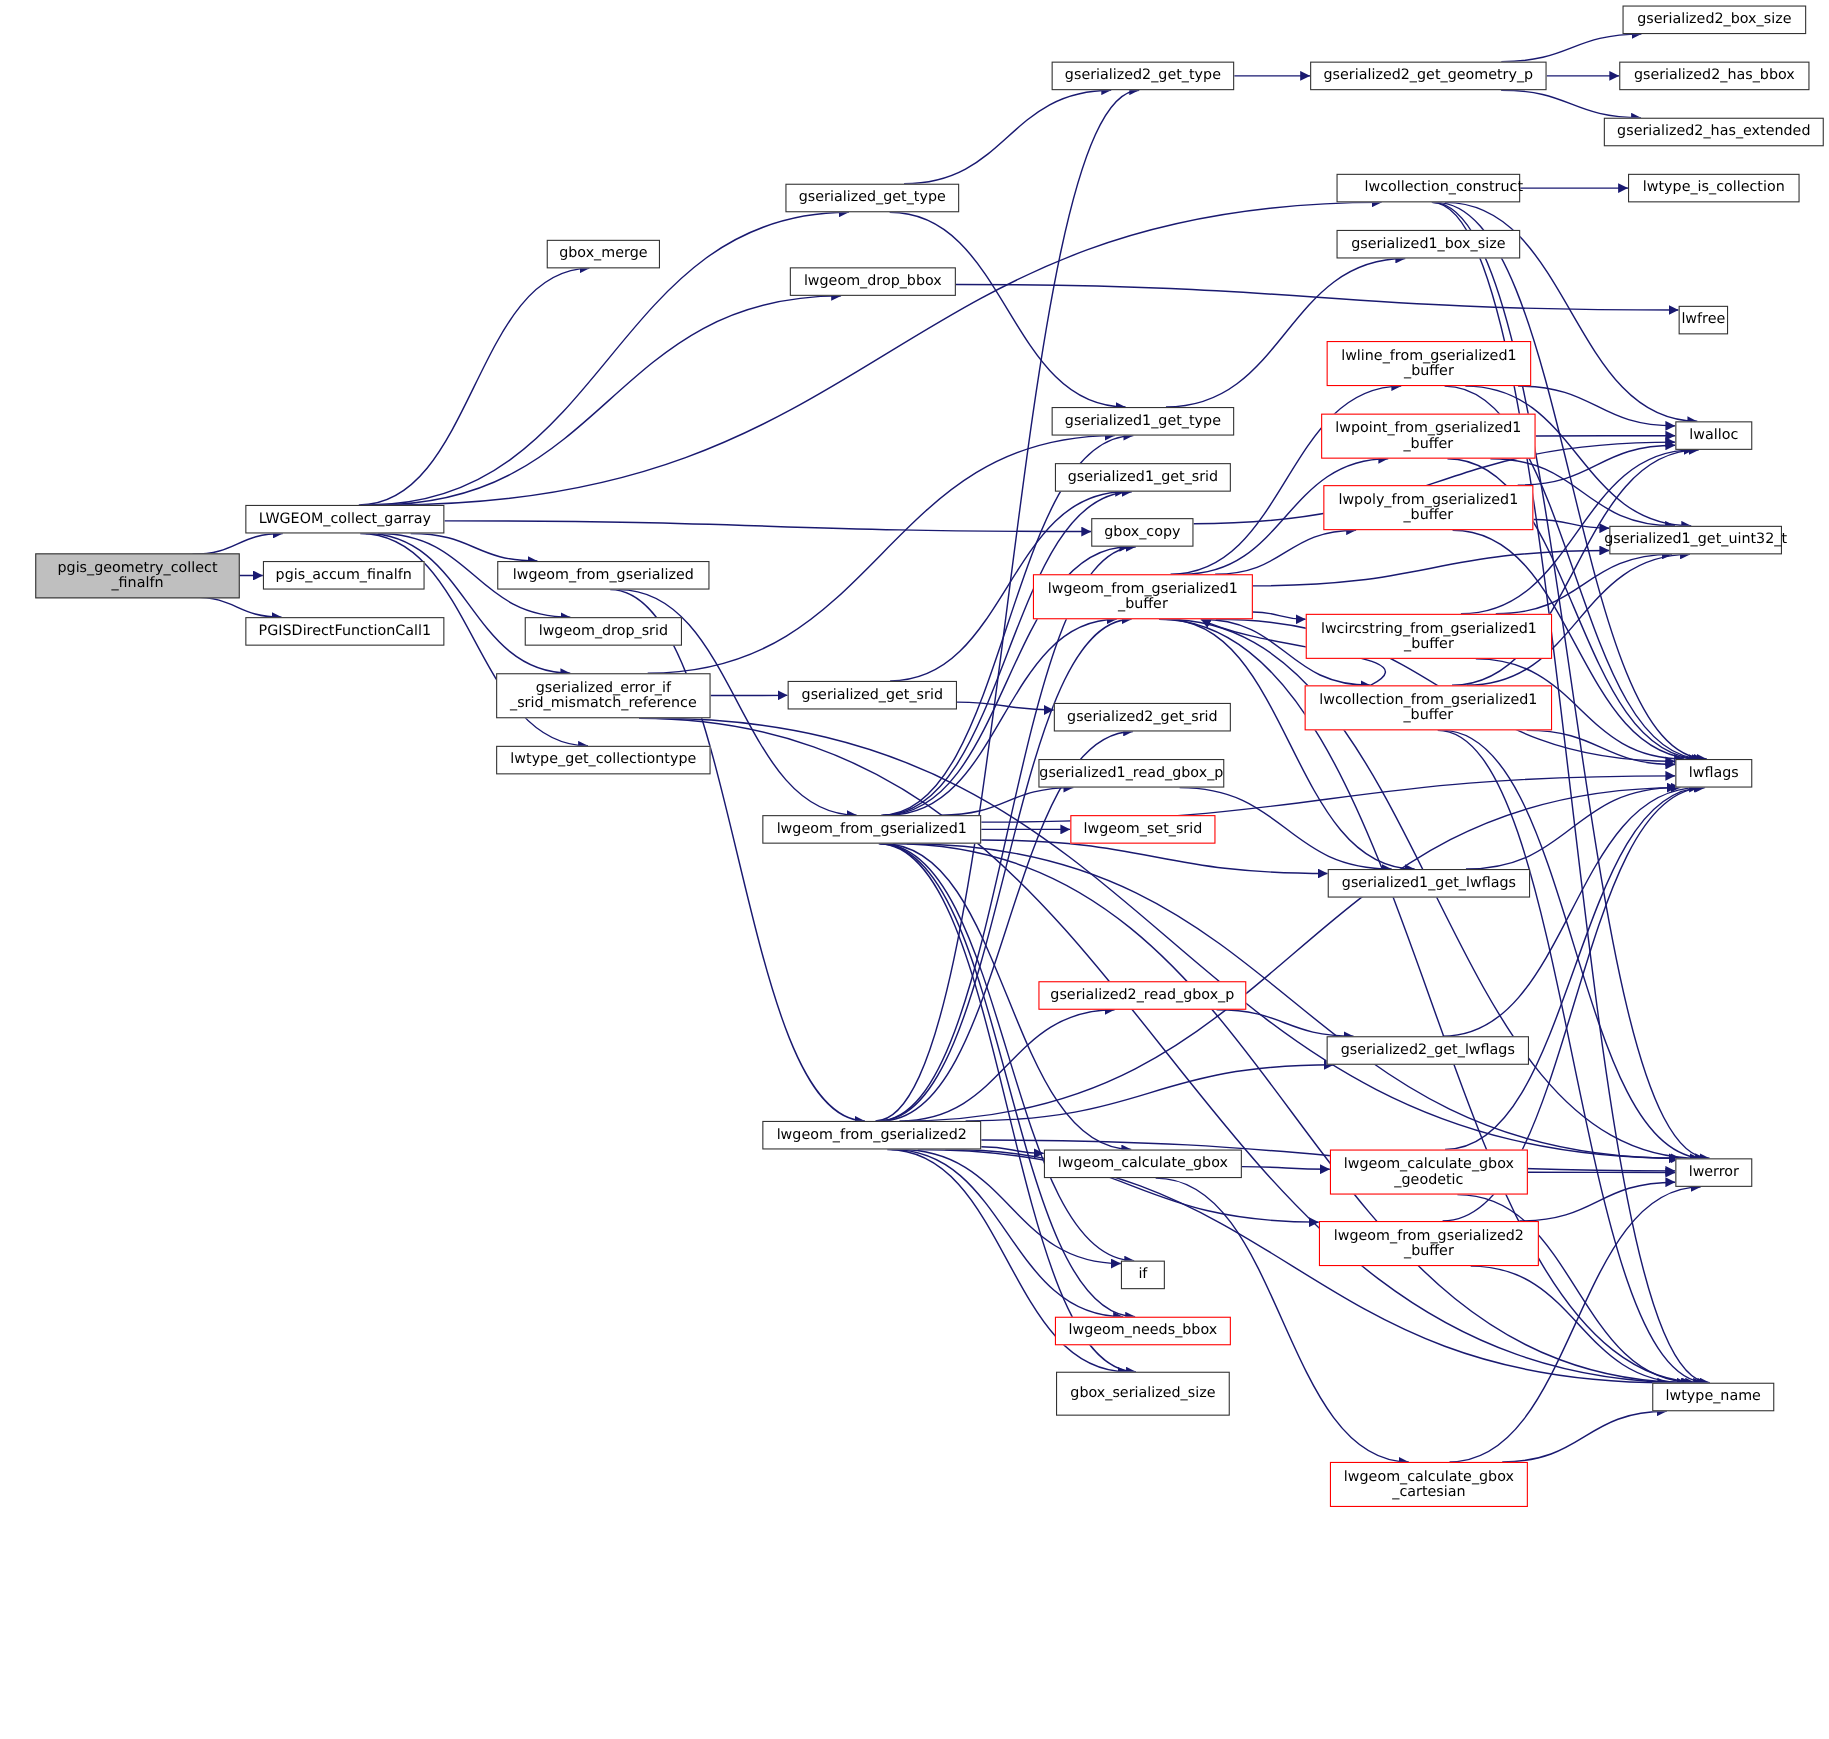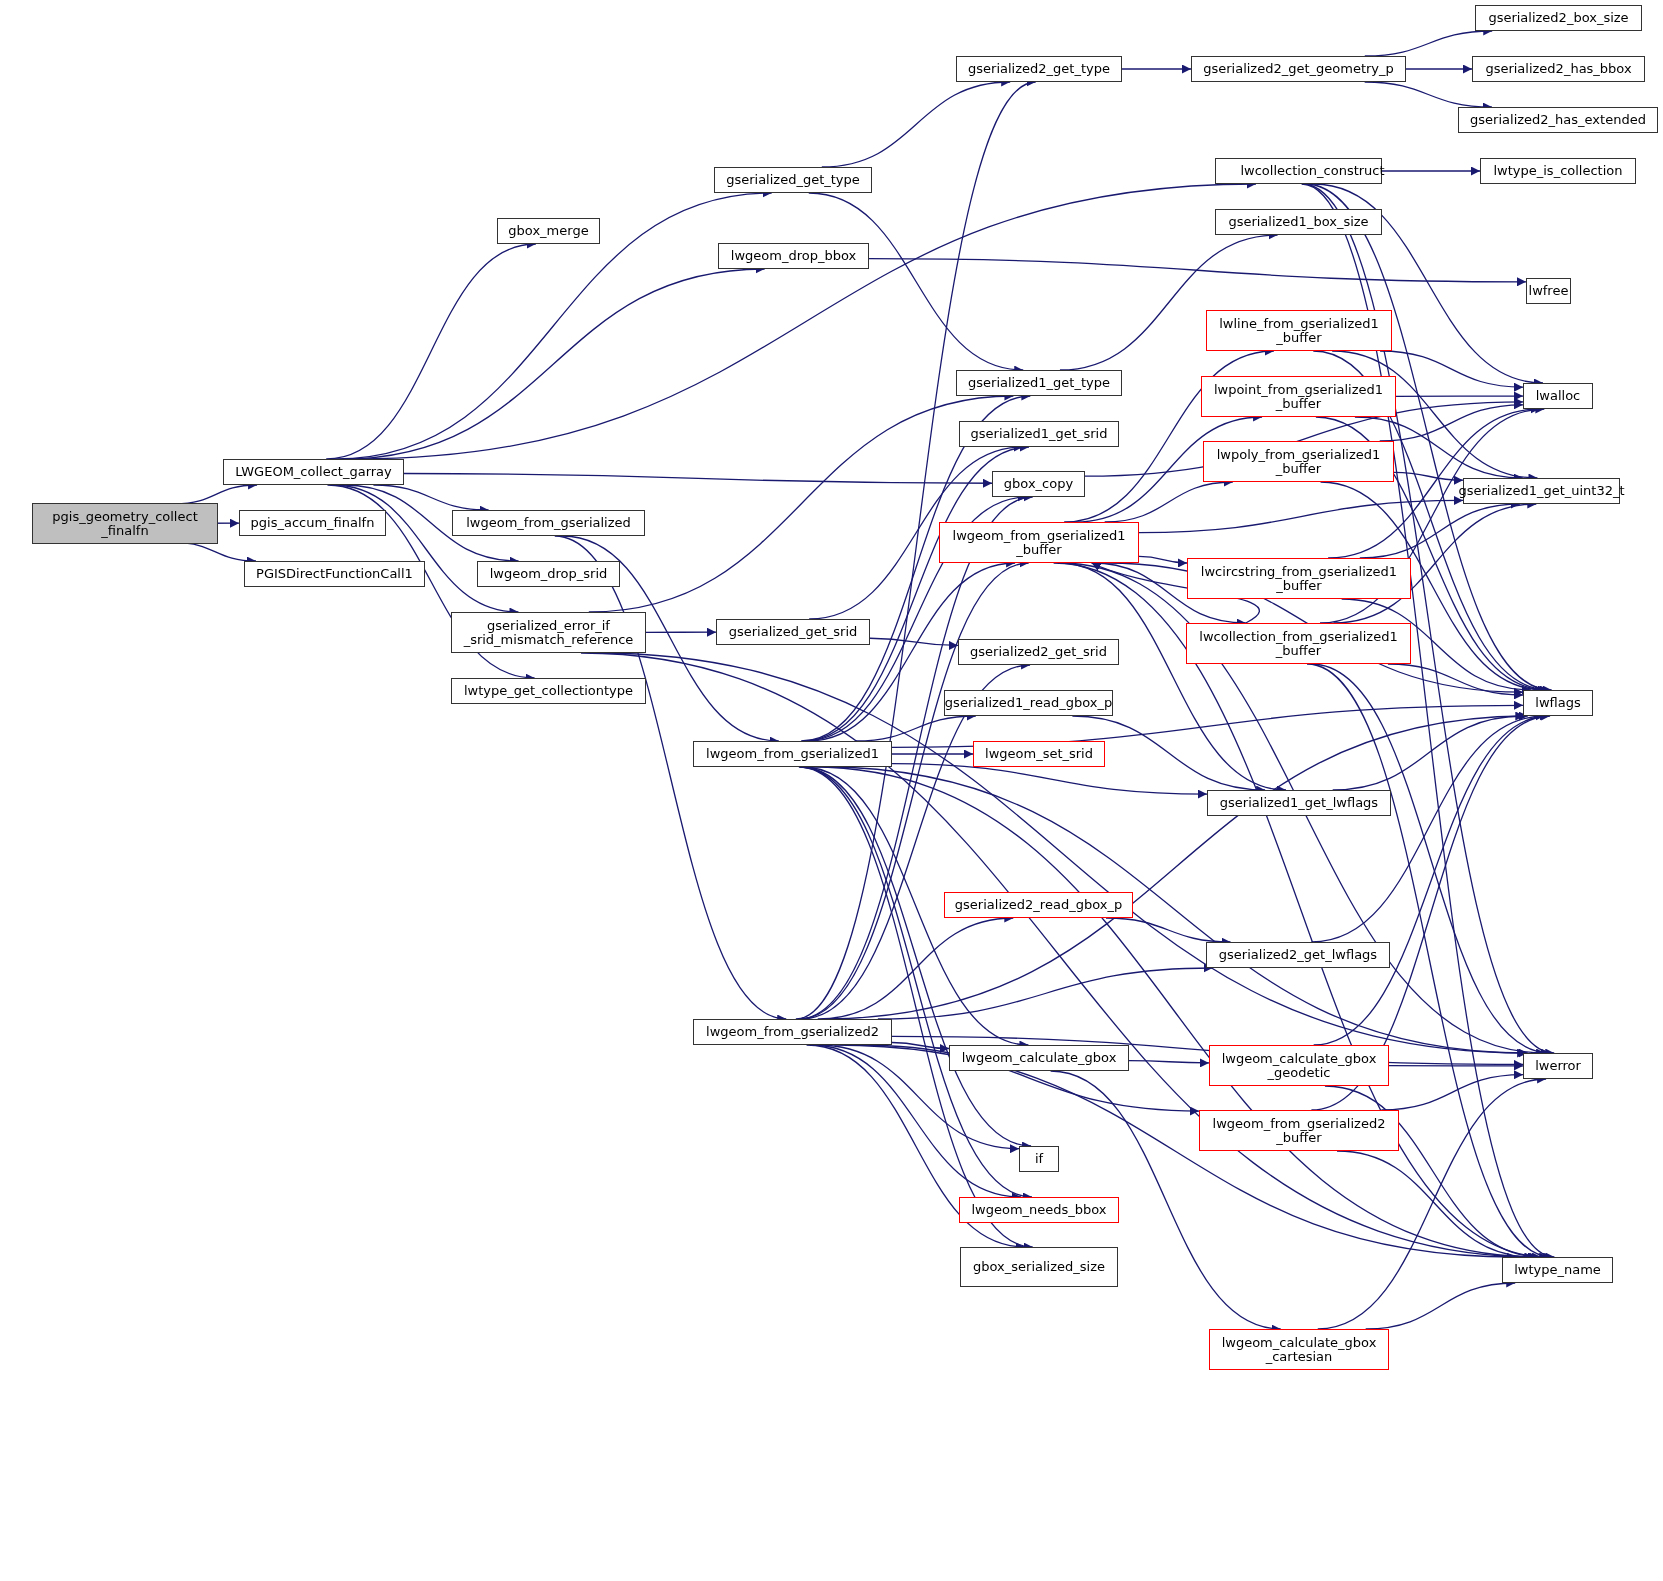--- a/index.html
+++ b/index.html
@@ -127,21 +127,21 @@
       <path d="M1311.4198830409357,1110 C1430.7719298245615,1110 1430.7719298245615,716 1550.1239766081871,716" fill="none" stroke="#191970" stroke-width="1.3" marker-end="url(#arrow)"></path>
       <path d="M1381.3178294573643,1110 C1452.1589147286822,1110 1452.1589147286822,1074.7162162162163 1523,1074.7162162162163" fill="none" stroke="#191970" stroke-width="1.3" marker-end="url(#arrow)"></path>
       <path d="M1336.9874551971327,1151 C1435.1989247311828,1151 1435.1989247311828,1257 1533.410394265233,1257" fill="none" stroke="#191970" stroke-width="1.3" marker-end="url(#arrow)"></path>
       <path d="M1317.7283950617284,1329 C1431.925925925926,1329 1431.925925925926,1079 1546.1234567901236,1079" fill="none" stroke="#191970" stroke-width="1.3" marker-end="url(#arrow)"></path>
       <path d="M1365.6572327044025,1329 C1440.4433962264152,1329 1440.4433962264152,1283 1515.2295597484276,1283" fill="none" stroke="#191970" stroke-width="1.3" marker-end="url(#arrow)"></path>
     </svg>
   <div id="nodes">
       <div class="node root" style="left: 5px; top: 503px; width: 186px; height: 41px; margin-left: 27px;"><span>pgis_geometry_collect</span><span>_finalfn</span></div>
       <div class="node" style="left: 223px; top: 459px; width: 181px; height: 26px;"><span>LWGEOM_collect_garray</span></div>
       <div class="node" style="left: 239px; top: 510px; width: 147px; height: 26px;"><span>pgis_accum_finalfn</span></div>
-      <div class="node" style="left: 223px; top: 561px; width: 181px; height: 26px; margin-left: 21px;"><span>PGISDirectFunctionCall1</span></div>
+      <div class="node" style="left: 223px; top: 561px; width: 181px; height: 26px;"><span>PGISDirectFunctionCall1</span></div>
       <div class="node" style="left: 497px; top: 218px; width: 103px; height: 26px;"><span>gbox_merge</span></div>
       <div class="node" style="left: 718px; top: 243px; width: 151px; height: 26px;"><span>lwgeom_drop_bbox</span></div>
       <div class="node" style="left: 714px; top: 167px; width: 158px; height: 26px;"><span>gserialized_get_type</span></div>
       <div class="node" style="left: 452px; top: 510px; width: 193px; height: 26px;"><span>lwgeom_from_gserialized</span></div>
       <div class="node" style="left: 477px; top: 561px; width: 143px; height: 26px;"><span>lwgeom_drop_srid</span></div>
       <div class="node" style="left: 451px; top: 612px; width: 195px; height: 41px;"><span>gserialized_error_if</span><span>_srid_mismatch_reference</span></div>
       <div class="node" style="left: 451px; top: 678px; width: 195px; height: 26px;"><span>lwtype_get_collectiontype</span></div>
       <div class="node" style="left: 716px; top: 619px; width: 154px; height: 26px;"><span>gserialized_get_srid</span></div>
       <div class="node" style="left: 693px; top: 741px; width: 199px; height: 26px;"><span>lwgeom_from_gserialized1</span></div>
       <div class="node" style="left: 693px; top: 1019px; width: 199px; height: 26px;"><span>lwgeom_from_gserialized2</span></div>

